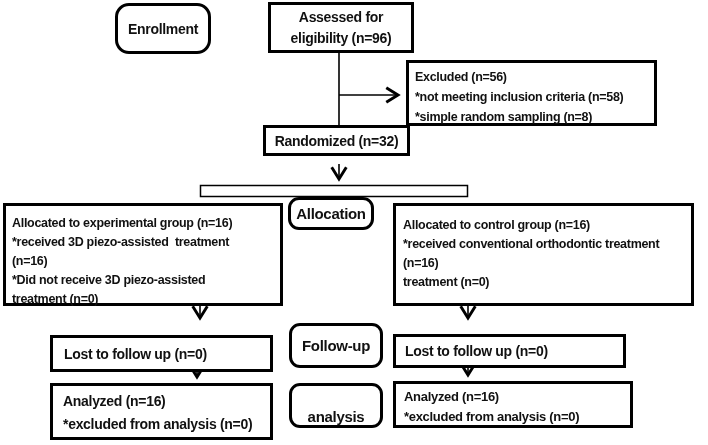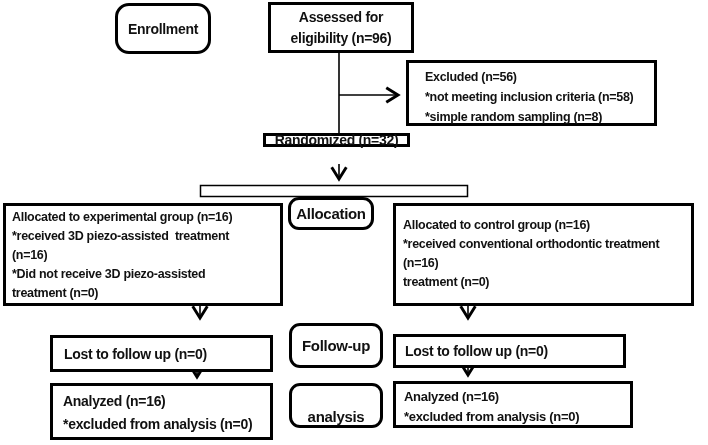--- a/index.html
+++ b/index.html
@@ -18,24 +18,24 @@
     border:3px solid #000000;border-radius:11px;
     display:flex;align-items:center;justify-content:center;
     font-size:15px;letter-spacing:-0.2px;
   }
   .center{display:flex;flex-direction:column;align-items:center;justify-content:center;text-align:center;}
   .vcenter{display:flex;align-items:center;margin-top:10px;}
   .line{white-space:pre;letter-spacing:-0.3px;}
 
   #enrollment{left:115px;top:3px;width:96px;height:51px;border-radius:14px;font-size:14px;}
   #assessed{left:268px;top:2px;width:146px;height:51px;font-size:14px;line-height:21px;letter-spacing:-0.3px;}
-  #excluded{left:406px;top:60px;width:251px;height:66px;padding:4px 16px;font-size:12.5px;line-height:20px;}
-  #randomized{left:263px;top:133px;width:147px;height:14px;font-size:14px;letter-spacing:-0.3px;}
+  #excluded{left:406px;top:60px;width:251px;height:66px;padding:4px 6px;font-size:12.5px;line-height:20px;}
+  #randomized{left:263px;top:125px;width:147px;height:31px;font-size:14px;letter-spacing:-0.3px;}
   #alloc-label{left:288px;top:197px;width:86px;height:33px;}
-  #alloc-left{left:3px;top:203px;width:280px;height:103px;padding:2px 6px;font-size:12.5px;line-height:19px;}
+  #alloc-left{left:3px;top:203px;width:280px;height:103px;padding:8px 6px;font-size:12.5px;line-height:19px;}
   #alloc-right{left:393px;top:203px;width:301px;height:103px;padding:10px 7px;font-size:12.5px;line-height:19px;}
   #followup-label{left:289px;top:323px;width:94px;height:45px;}
   #lost-left{left:50px;top:325px;width:223px;height:37px;font-size:14px;padding-left:11px;}
   #lost-right{left:393px;top:324px;width:233px;height:34px;font-size:14px;padding-left:9px;}
   #analysis-label{left:289px;top:383px;width:94px;height:45px;align-items:flex-end;}
   #analyzed-left{left:50px;top:383px;width:223px;height:57px;padding:4px 10px;font-size:14px;line-height:23px;}
   #analyzed-right{left:393px;top:381px;width:240px;height:47px;padding:3px 8px;font-size:13px;line-height:20px;}
 </style>
 </head>
 <body>

